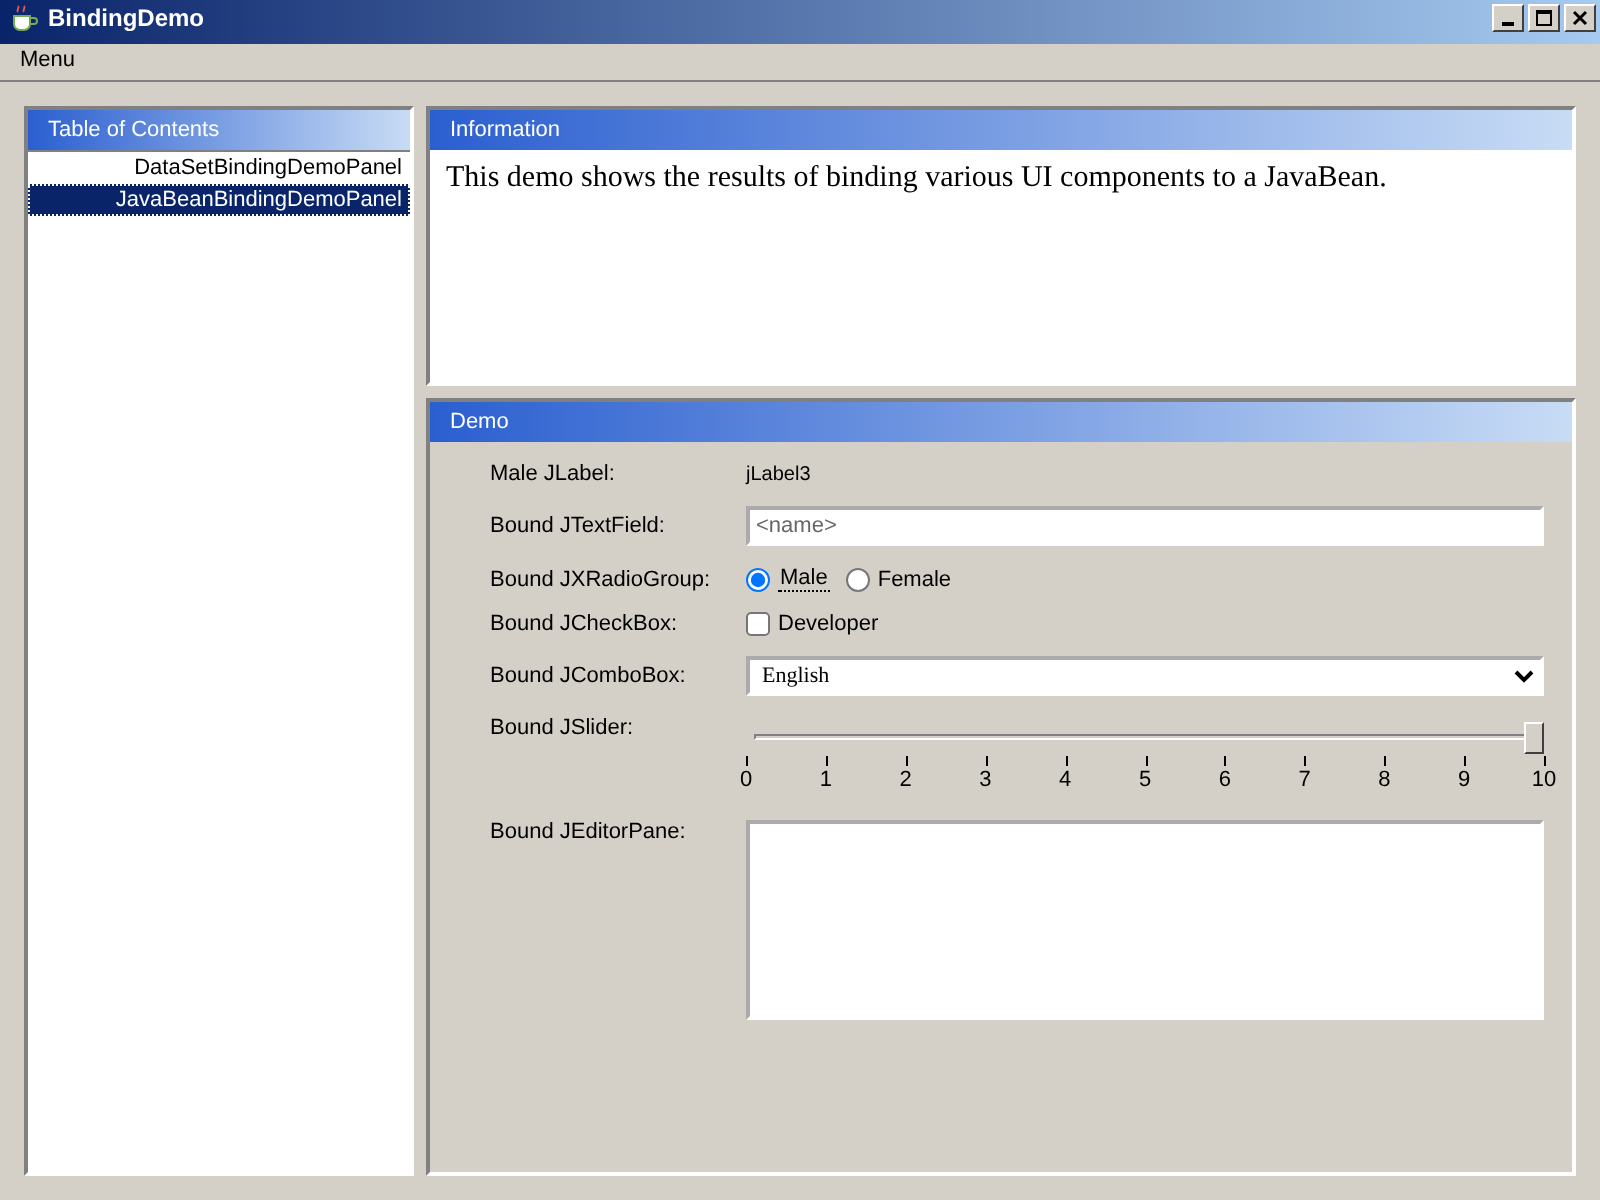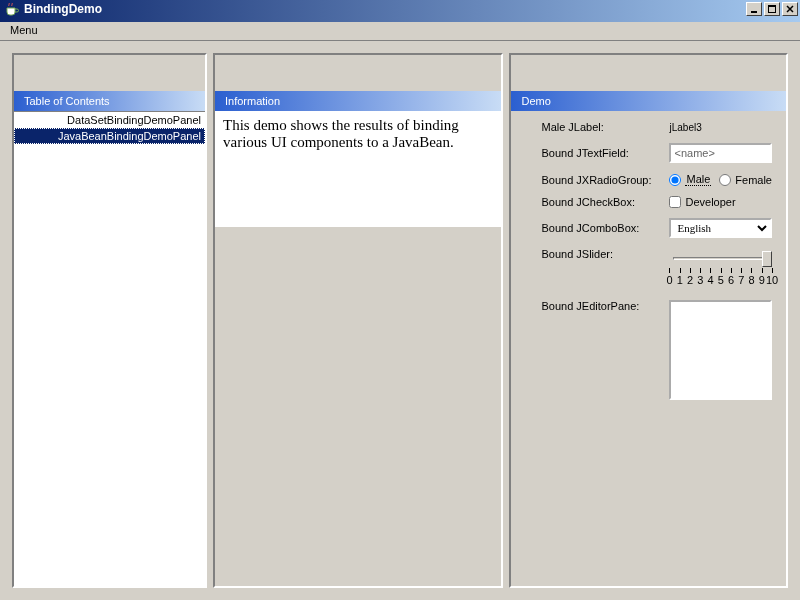--- a/index.html
+++ b/index.html
@@ -29,28 +29,28 @@
     display:flex; align-items:flex-start; padding-left:4px;
   }
   .menubar .menu-item { padding:2px 6px; cursor:default; }
 
   .workspace {
     position:absolute; left:0; right:0; top:41px; bottom:0;
     padding:12px; background:#d4d0c8;
   }
   .layout { display:flex; gap:6px; height:100%; }
   .left-col { width:195px; display:flex; flex-direction:column; }
-  .right-col { flex:1; display:flex; flex-direction:row; gap:6px; min-width:0;}
+  .right-col { flex:1; display:flex; flex-direction:column; gap:6px; min-width:0;}
   .panel {
     border:2px solid; border-color:#808080 #fff #fff #808080;
     background:#d4d0c8; display:flex; flex-direction:column;
   }
   .panel-header {
     height:20px; background: linear-gradient(to right, #2b5fd0, #c8dcf5);
-    color:white; font-size:11px; display:flex; align-items:center; padding-left:10px;margin-top:36px;
+    color:white; font-size:11px; display:flex; align-items:center; padding-left:10px;
   }
   .toc-list { background:#fff; flex:1; border-top:1px solid #808080;text-align:right;}
   .toc-item { padding:2px 4px; cursor:default; white-space:nowrap;}
   .toc-item.selected { background:#0a246a; color:#fff;padding-left:17px; }
   .toc-item.selected:focus, .toc-item.selected { outline:1px dotted #fff; outline-offset:-1px;}
 
   .info-body { background:#fff; padding:6px 8px; font-family:"Times New Roman",serif; font-size:15px; height:116px;}
   .demo-body { padding:10px 14px 14px 30px; display:grid; grid-template-columns:118px 1fr; row-gap:10px; column-gap:10px; align-items:center; position:relative;}
   .flabel { font-size:11px; color:#000;}
   .static-val { font-size:10px; }

